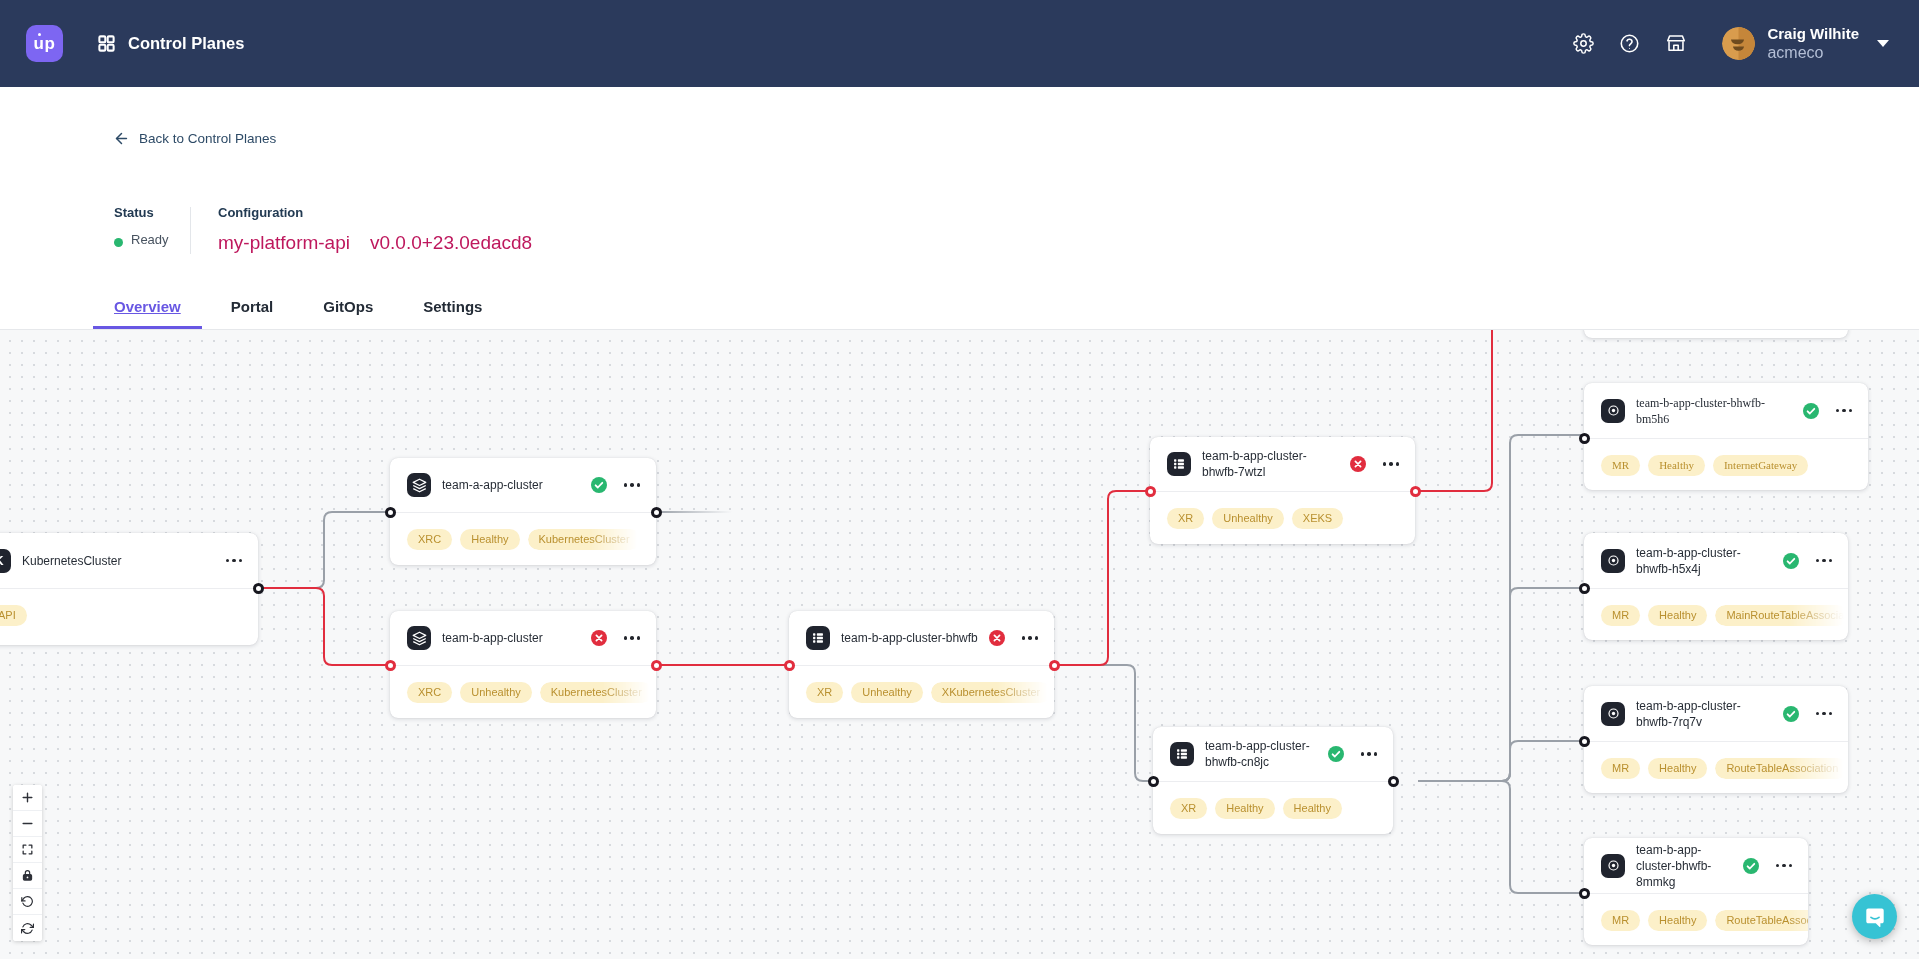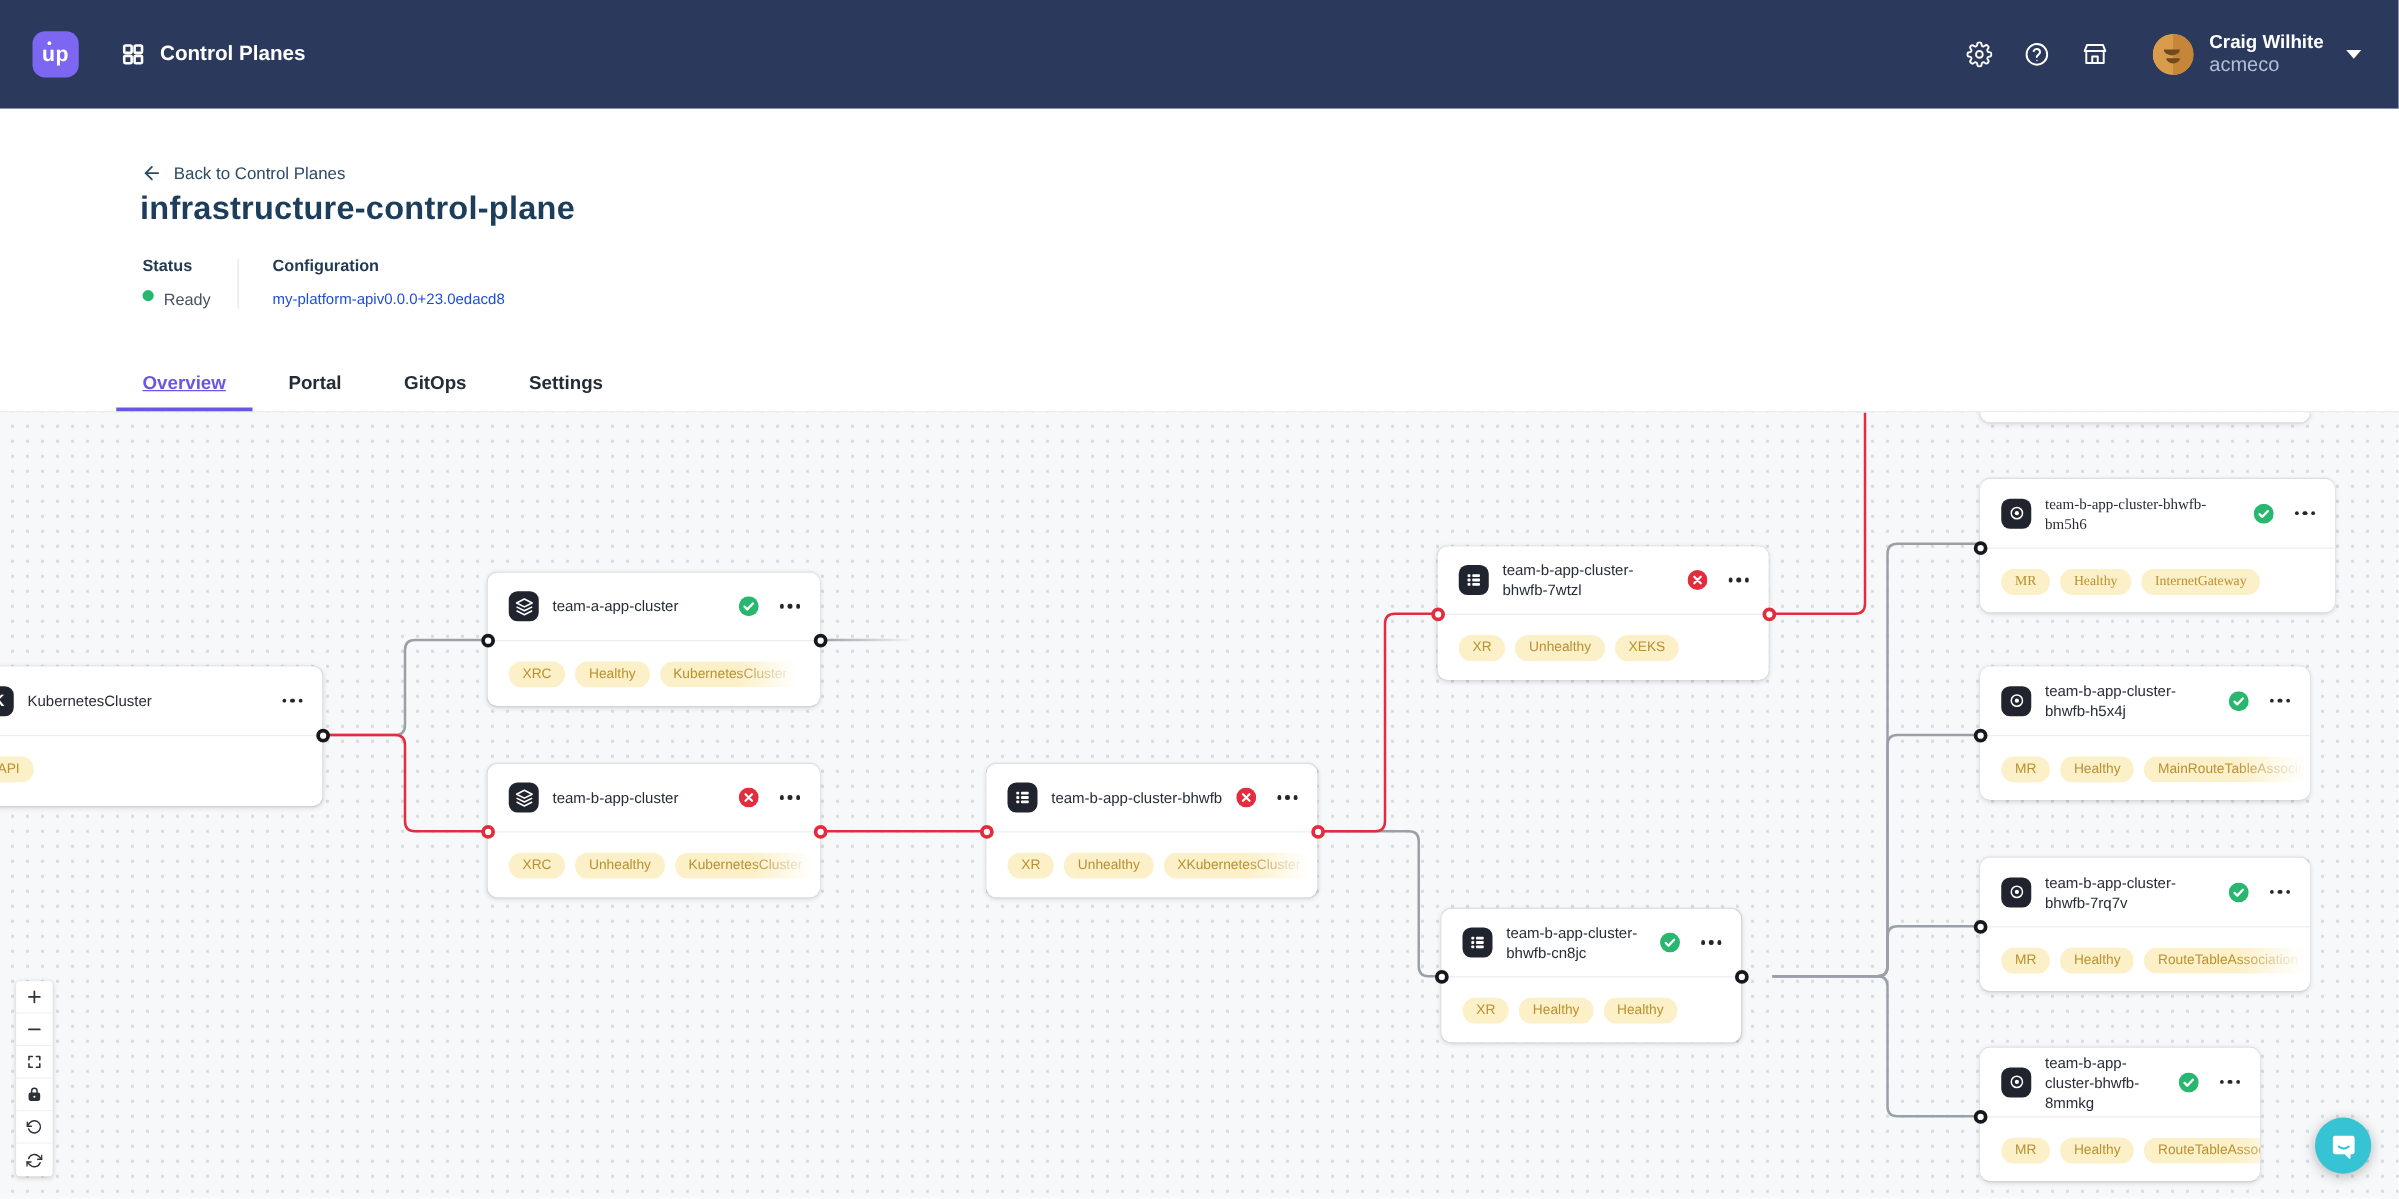--- a/index.html
+++ b/index.html
@@ -37,24 +37,24 @@
     position:absolute; top:43px; left:113px; display:flex; align-items:center; gap:9px;
     color:#2d4a66; font-size:13.5px; cursor:pointer;
   }
   .page-title {
     position:absolute; top:64px; left:112px; margin:0; font-size:26px; font-weight:bold;
     color:#1c3d5c; letter-spacing:.2px;
   }
   .meta { position:absolute; top:118px; left:114px; display:flex; }
   .meta-col-status { width:76px; }
   .meta-label { font-size:13px; font-weight:bold; color:#223a52; }
-  .status-value { display:flex; align-items:flex-start; gap:8px; margin-top:12px; font-size:13px; color:#47525f; }
+  .status-value { display:flex; align-items:flex-end; gap:8px; margin-top:12px; font-size:13px; color:#47525f; }
   .dot9 { width:9px; height:9px; border-radius:50%; background:#29b770; flex:none; }
   .meta-vdiv { width:1px; background:#e3e6ea; margin:2px 27px 0 0; }
-  .config-vals { display:flex; gap:0; margin-top:12px; font-size:12px; color:#1d4ed8; }
+  .config-vals { display:flex; gap:20px; margin-top:12px; font-size:19px; color:#be185d; }
   .tabs-wrap { position:absolute; bottom:0; left:0; right:0; border-bottom:1px solid #e6e8eb; }
   .tabs { display:flex; gap:8px; margin-left:93px; }
   .tab {
     padding:10px 21px 11px; font-size:15px; font-weight:bold; color:#232b36;
     border-bottom:3px solid transparent; cursor:pointer; white-space:nowrap;
   }
   .tab.active { color:#6857e3; border-color:#6857e3;text-decoration:underline; }
 
   
   .canvas {
@@ -173,21 +173,20 @@
   <div class="back-row">
     <span style="display:flex;">
       <svg width="17" height="17" viewBox="0 0 24 24" fill="none" stroke="#2d4a66" stroke-width="2.1" stroke-linecap="round" stroke-linejoin="round">
         <path d="M19 12H5"></path>
           <path d="M12 19l-7-7 7-7"></path>
       </svg>
     </span>
     <span>Back to Control Planes</span>
   </div>
 
-  <h1 class="page-title">infrastructure-control-plane</h1>
 
   <div class="meta">
     <div class="meta-col-status">
       <div class="meta-label">Status</div>
       <div class="status-value">
         <span class="dot9"></span>
         <span>Ready</span>
       </div>
     </div>
     <div class="meta-vdiv"></div>

